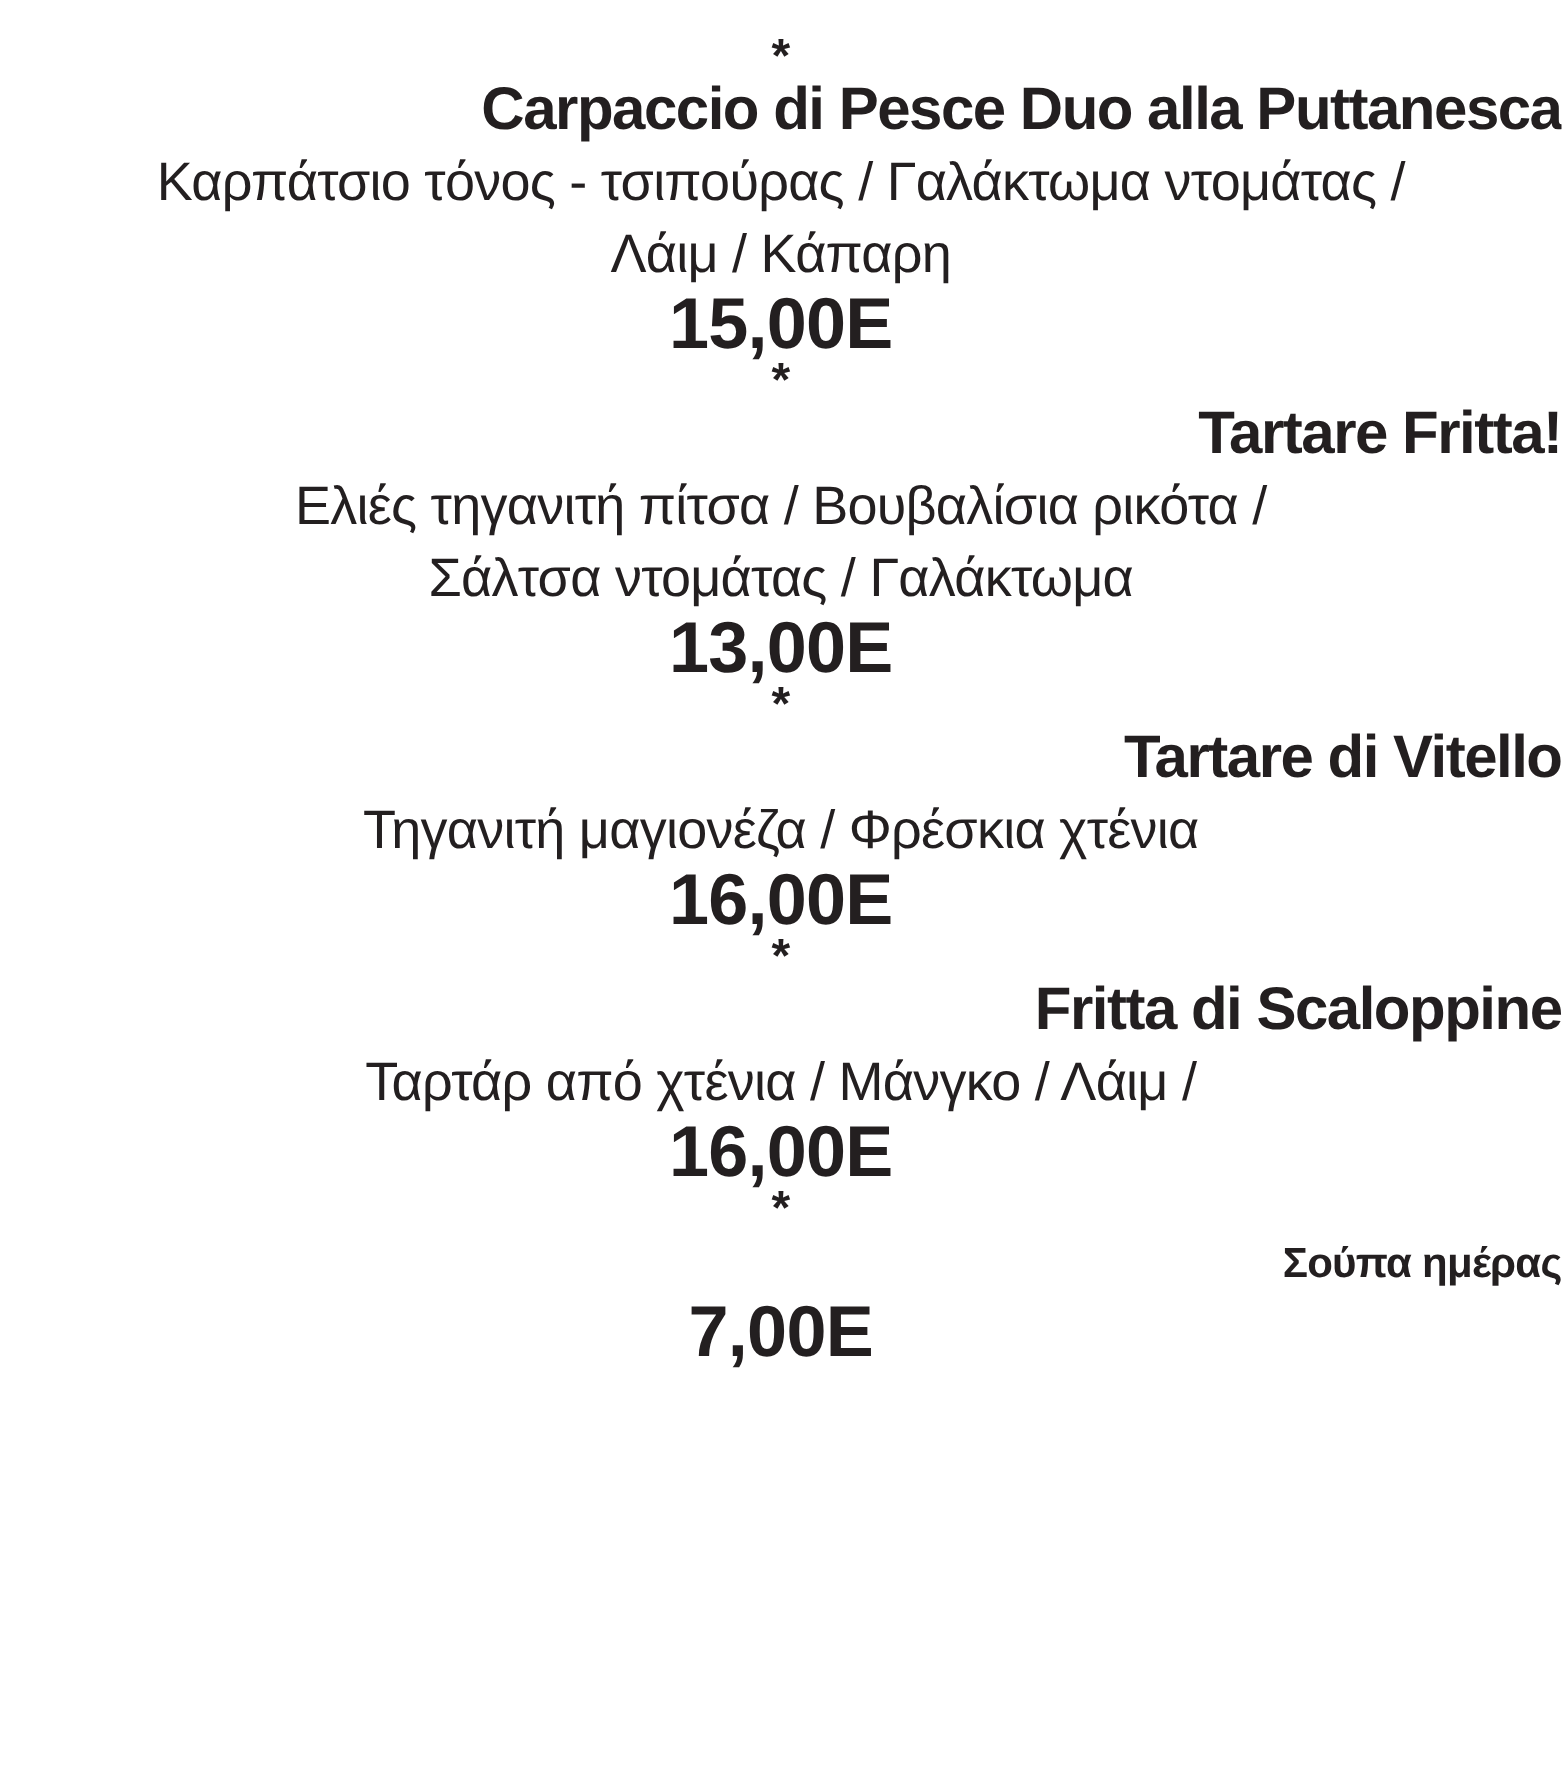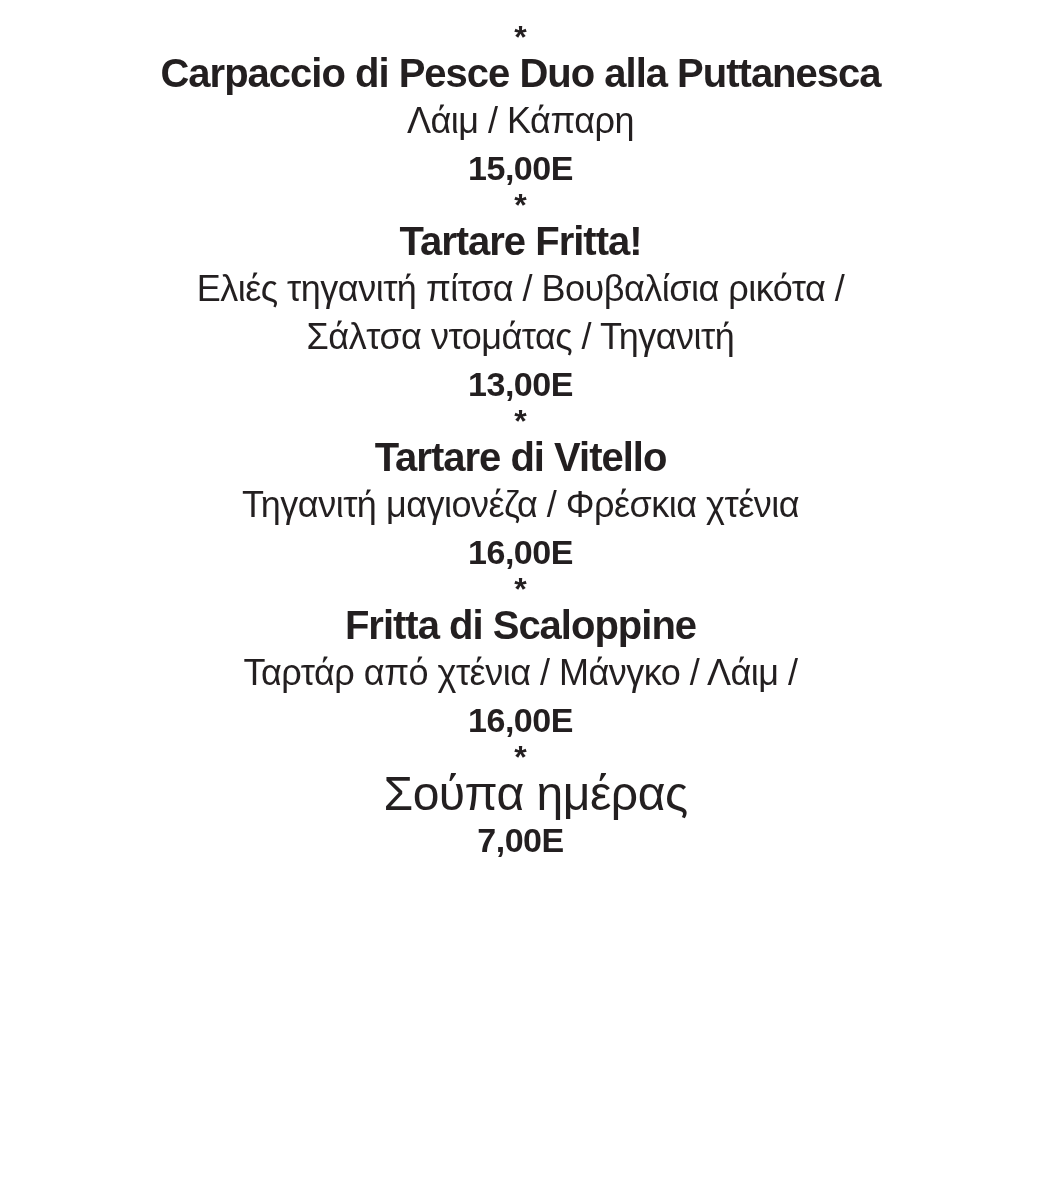--- a/index.html
+++ b/index.html
@@ -26,56 +26,58 @@
     font-weight: 700;
     line-height: 26px;
     height: 26px;
     letter-spacing: 0;
   }
   .title {
     font-size: 40px;
     font-weight: 700;
     line-height: 47px;
     letter-spacing: -1px;
+    text-align: right;
   }
   .title.light {
-    font-weight: 400;
-    font-size: 48px;
+    font-weight: 700;
+    font-size: 28px;
     letter-spacing: -0.5px;
     padding-left: 30px;
   }
   .desc {
     font-size: 36px;
     font-weight: 300;
     line-height: 48px;
     letter-spacing: -0.5px;
   }
   .price {
-    font-size: 34px;
+    font-size: 48px;
     font-weight: 700;
     line-height: 47px;
     letter-spacing: -0.5px;
   }
 </style>
 </head>
 <body>
 
 <div class="menu">
   <div class="menu-item">
     <div class="asterisk">*</div>
     <div class="title">Carpaccio di Pesce Duo alla Puttanesca</div>
+    <div class="desc">Καρπάτσιο τόνος - τσιπούρας / Γαλάκτωμα ντομάτας /</div>
       <div class="desc">Λάιμ / Κάπαρη</div>
       <div class="price">15,00E</div>
   </div>
 
   <div class="menu-item">
     <div class="asterisk">*</div>
     <div class="title">Tartare Fritta!</div>
     <div class="desc">Ελιές τηγανιτή πίτσα / Βουβαλίσια ρικότα /</div>
-      <div class="desc">Σάλτσα ντομάτας / Τηγανιτή</div>
+      <div class="desc">Σάλτσα ντομάτας / Γαλάκτωμα</div>
       <div class="price">13,00E</div>
   </div>
 
   <div class="menu-item">
     <div class="asterisk">*</div>
     <div class="title">Tartare di Vitello</div>
       <div class="desc">Τηγανιτή μαγιονέζα / Φρέσκια χτένια</div>
       <div class="price">16,00E</div>
   </div>
 

